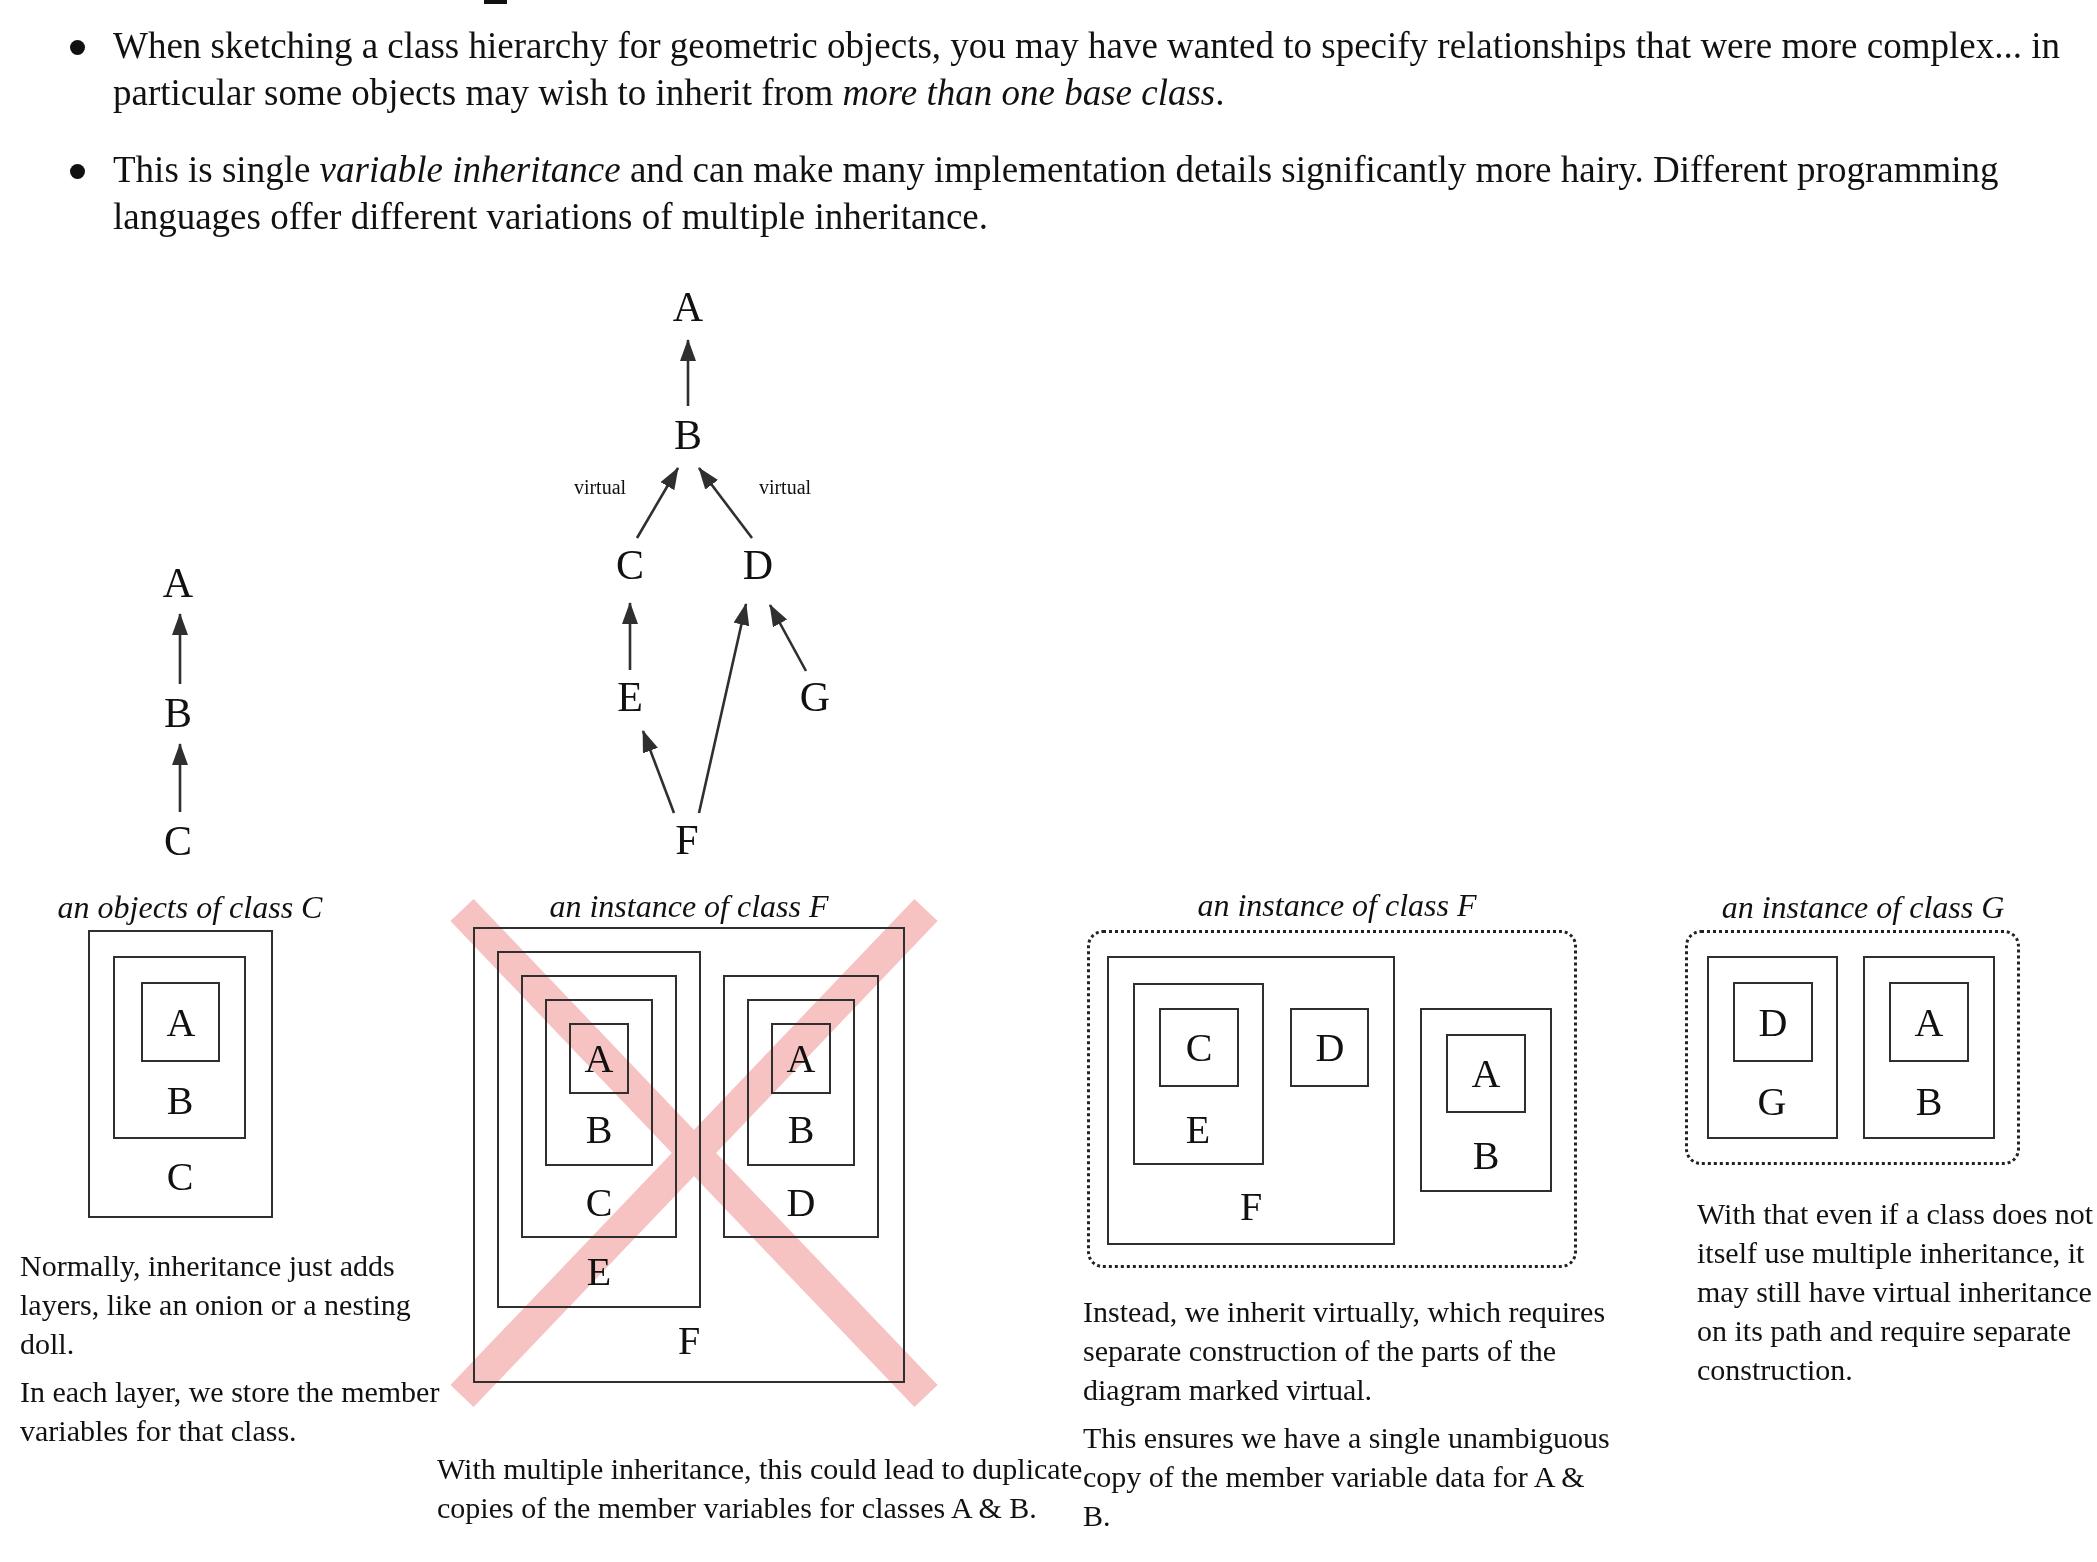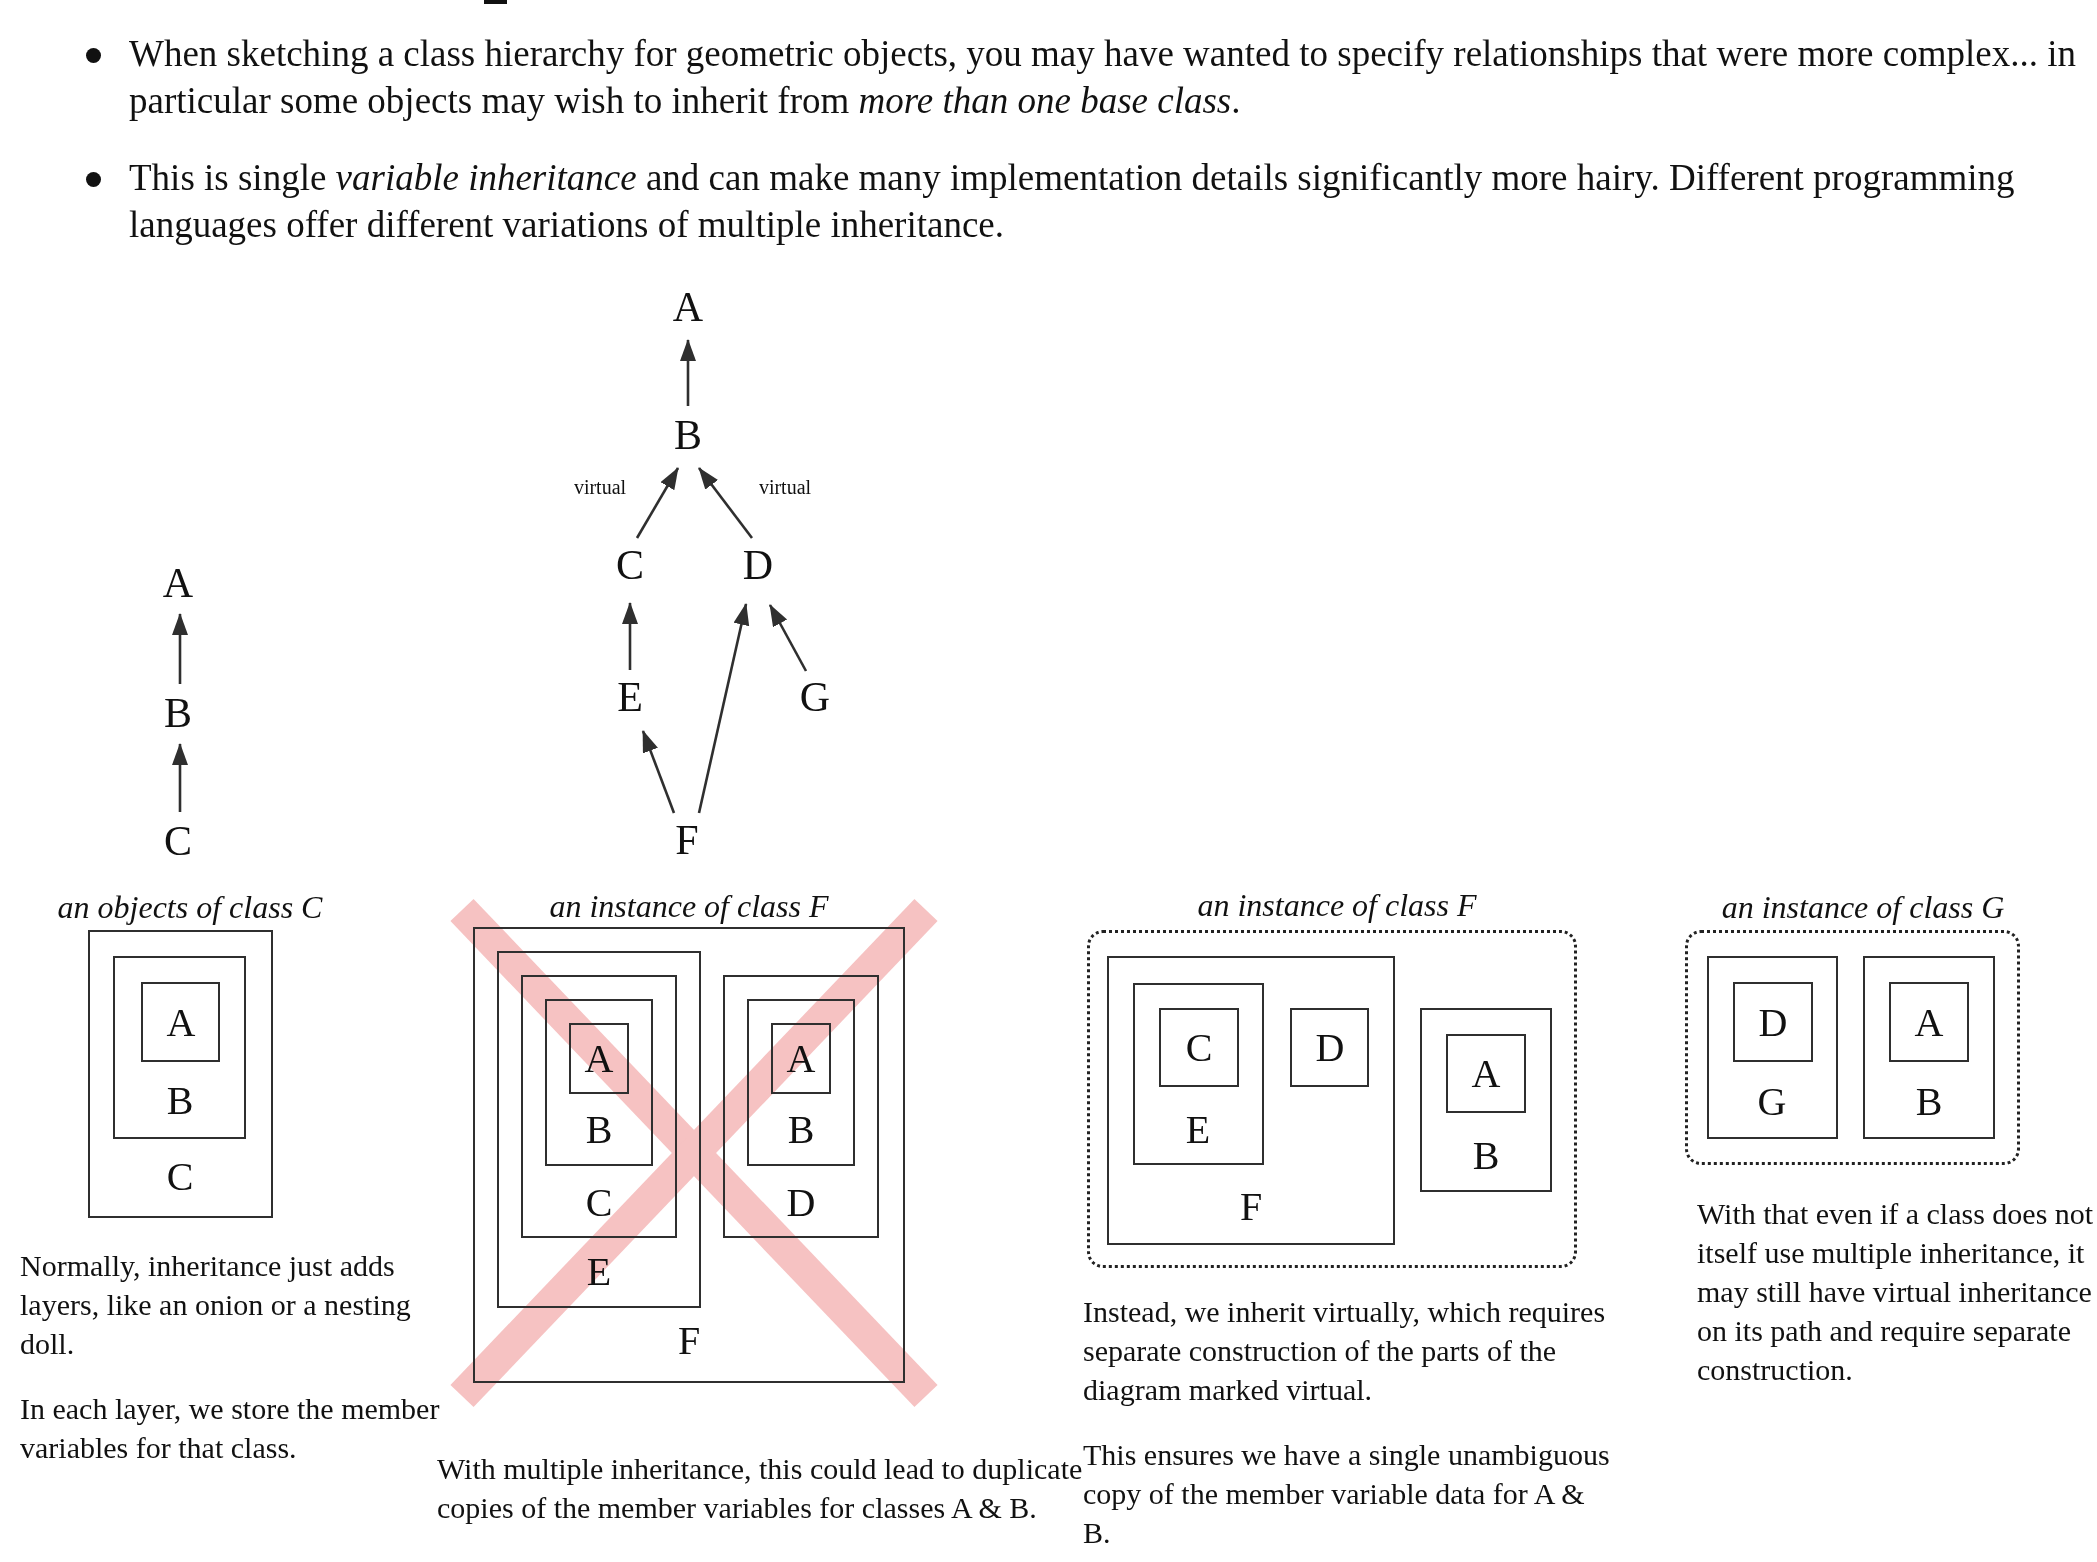--- a/index.html
+++ b/index.html
@@ -5,21 +5,21 @@
   html,body{margin:0;padding:0;background:#ffffff;}
   #page{
     position:relative;
     width:2097px;height:1562px;
     background:#ffffff;
     font-family:"Liberation Serif","DejaVu Serif",serif;
     color:#111111;
     overflow:hidden;
   }
   
-  #bullets{position:absolute;left:78px;top:22px;width:2015px;margin-top:8px;}
+  #bullets{position:absolute;left:62px;top:22px;width:2015px;}
   .bullet{display:flex;align-items:flex-start;}
   .bullet + .bullet{margin-top:30px;}
   .bullet-dot{
     flex:0 0 auto;width:15px;height:15px;border-radius:50%;
     background:#111;margin:18px 28px 0 8px;
   }
   .bullet-text{
     font-size:37px;line-height:47px;width:1960px;
   }
   .it{font-style:italic;}
@@ -47,21 +47,21 @@
     position:absolute;border:3px dotted #222;border-radius:16px;
     background:transparent;box-sizing:border-box;
   }
   .boxlabel{
     position:absolute;transform:translate(-50%,-50%);
     font-size:40px;line-height:1;white-space:nowrap;
   }
   
   .note{position:absolute;font-size:30px;line-height:39px;}
   .note p{margin:0;}
-  .note p + p{margin-top:26px;}
+  .note p + p{margin-top:9px;}
 </style>
 </head>
 <body>
 
 <div id="page">
 
   <div id="title-remnant"></div>
 
   <div id="bullets">
     <div class="bullet">

